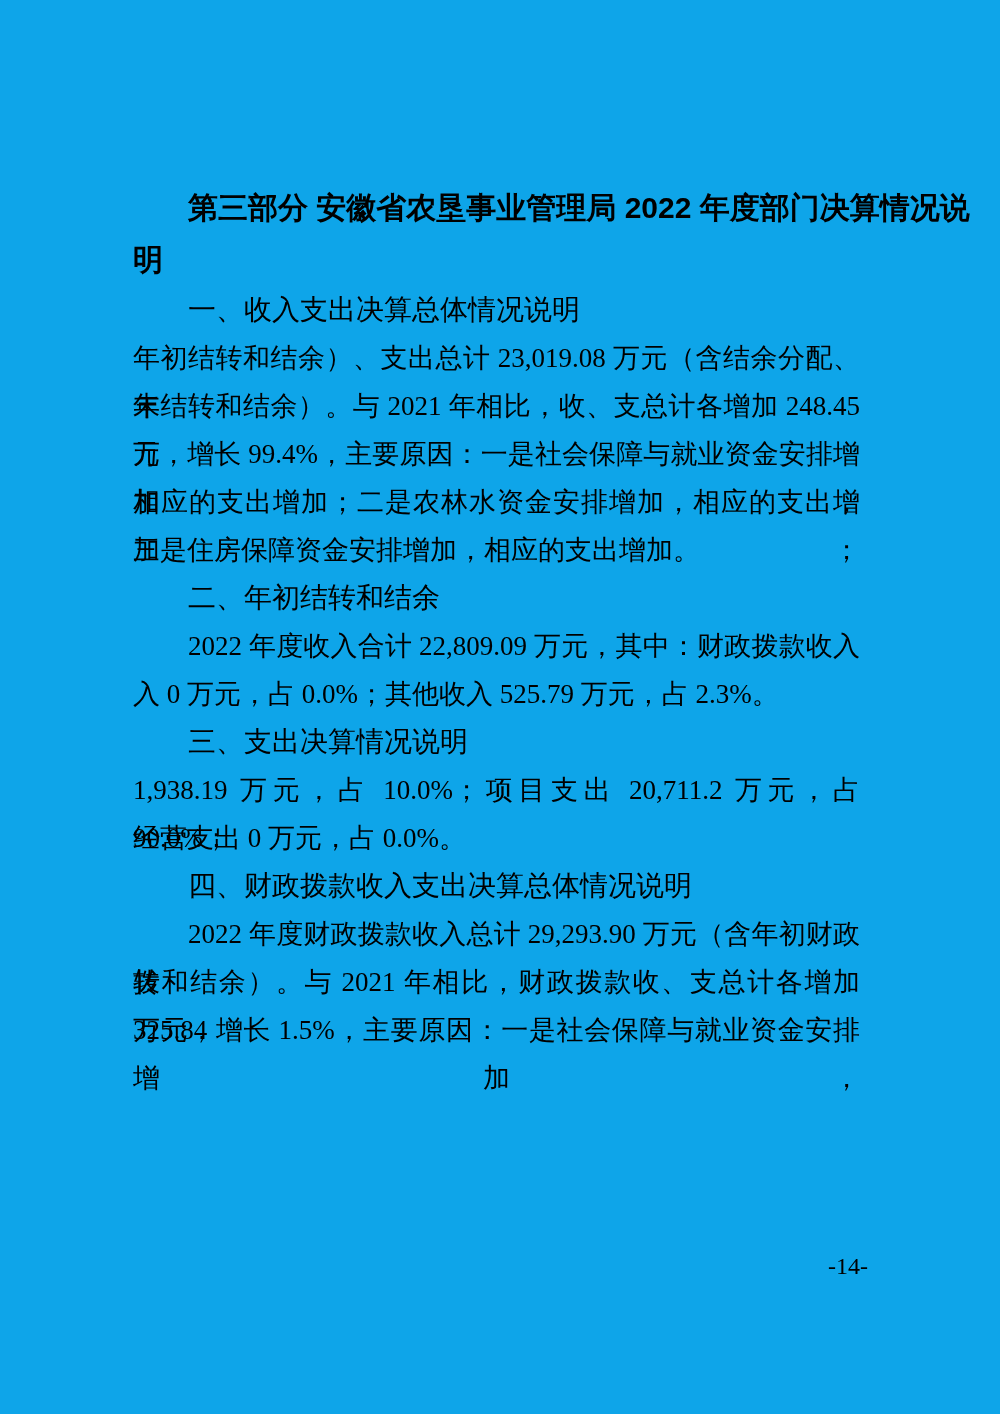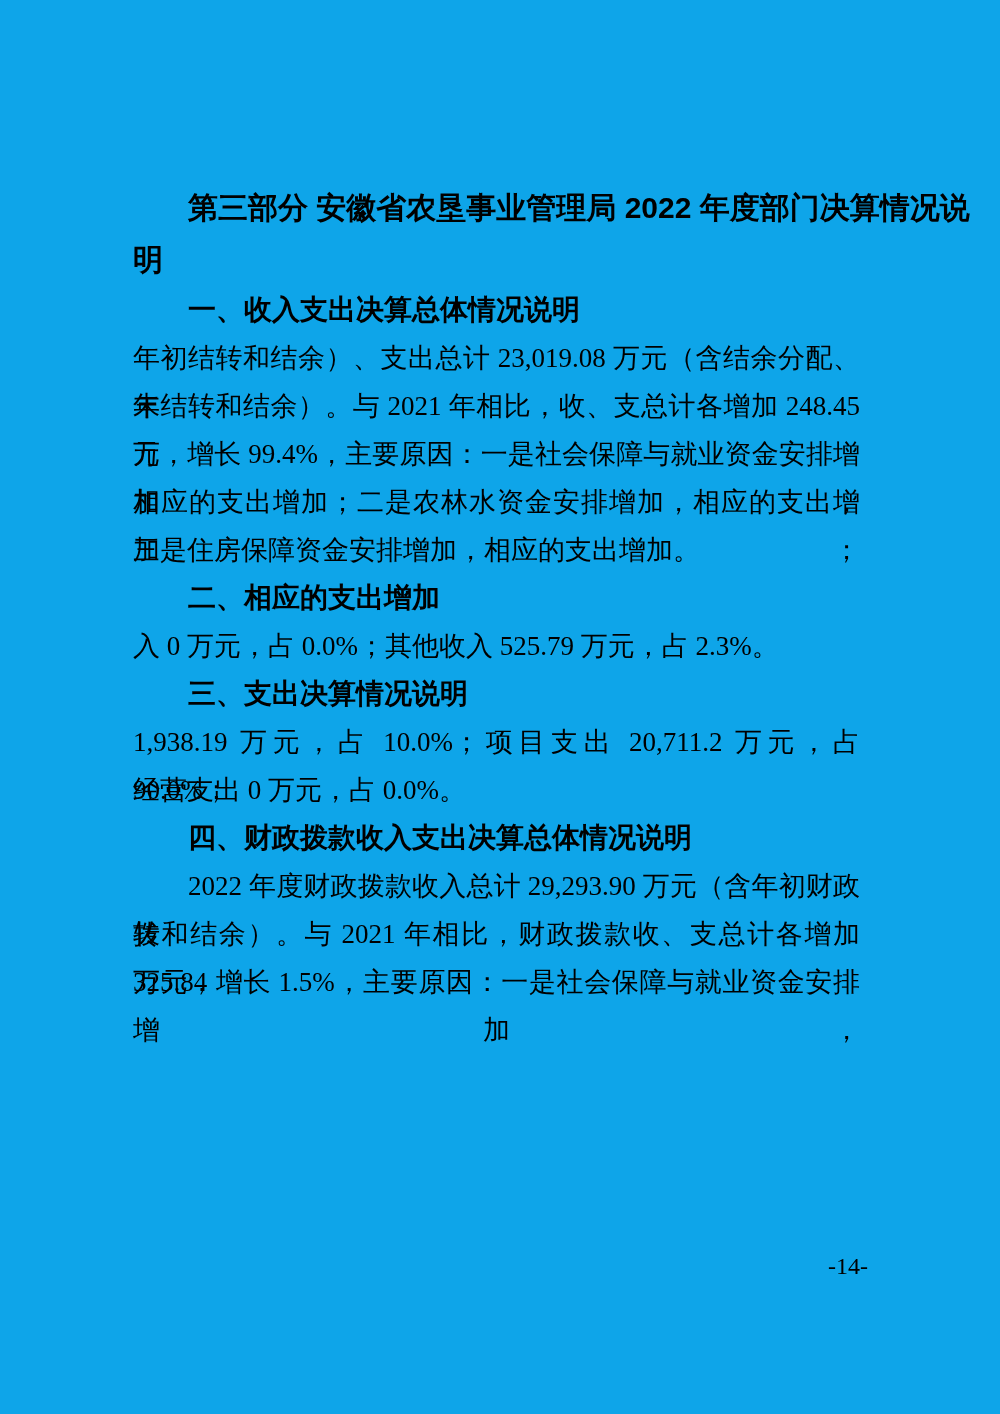--- a/index.html
+++ b/index.html
@@ -24,21 +24,21 @@
   .title-line {
     font-family: "Liberation Sans", "DejaVu Sans", sans-serif;
     font-weight: 700;
     font-size: 30px;
     line-height: 52px;
     height: 52px;
     white-space: nowrap;
   }
   .heading {
     font-family: "Liberation Sans", "DejaVu Sans", sans-serif;
-    font-weight: 700;
+    font-weight: 400;
     font-size: 28px;
     line-height: 48px;
     height: 48px;
     text-indent: 55px;
     white-space: nowrap;
   }
   .bline {
     font-family: "Liberation Serif", "DejaVu Serif", serif;
     font-size: 27px;
     line-height: 48px;
@@ -69,21 +69,22 @@
     <div class="title-line indent fill">第三部分 安徽省农垦事业管理局 2022 年度部门决算情况说</div>
     <div class="title-line">明</div>
 
     <div class="heading">一、收入支出决算总体情况说明</div>
     <div class="bline fill">年初结转和结余）、支出总计 23,019.08 万元（含结余分配、年</div>
     <div class="bline fill">末结转和结余）。与 2021 年相比，收、支总计各增加 248.45 万</div>
     <div class="bline fill">元，增长 99.4%，主要原因：一是社会保障与就业资金安排增加，</div>
     <div class="bline fill">相应的支出增加；二是农林水资金安排增加，相应的支出增加；</div>
     <div class="bline">三是住房保障资金安排增加，相应的支出增加。</div>
 
-    <div class="heading">二、相应的支出增加</div>
+    <div class="heading">二、年初结转和结余</div>
+    <div class="bline indent fill">2022 年度收入合计 22,809.09 万元，其中：财政拨款收入</div>
     <div class="bline">入 0 万元，占 0.0%；其他收入 525.79 万元，占 2.3%。</div>
 
     <div class="heading">三、支出决算情况说明</div>
     <div class="bline fill">1,938.19 万元，占 10.0%；项目支出 20,711.2 万元，占 90.0%；</div>
     <div class="bline">经营支出 0 万元，占 0.0%。</div>
 
     <div class="heading">四、财政拨款收入支出决算总体情况说明</div>
     <div class="bline indent fill">2022 年度财政拨款收入总计 29,293.90 万元（含年初财政拨</div>
     <div class="bline fill">转和结余）。与 2021 年相比，财政拨款收、支总计各增加 325.84</div>
     <div class="bline fill">万元，增长 1.5%，主要原因：一是社会保障与就业资金安排增加，</div>

